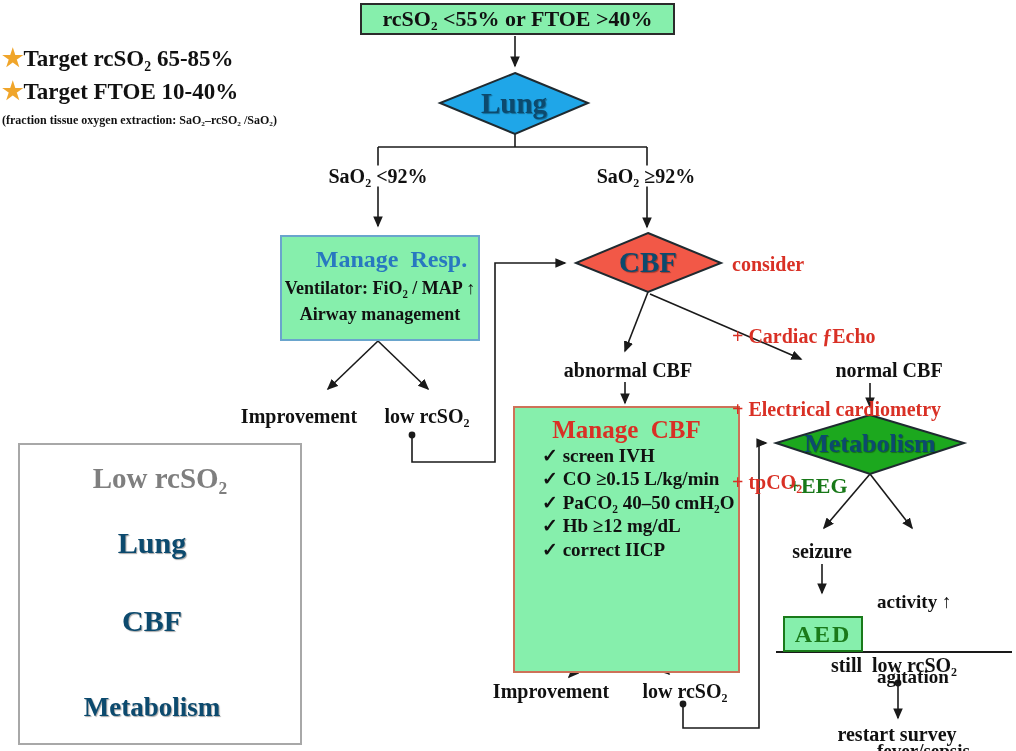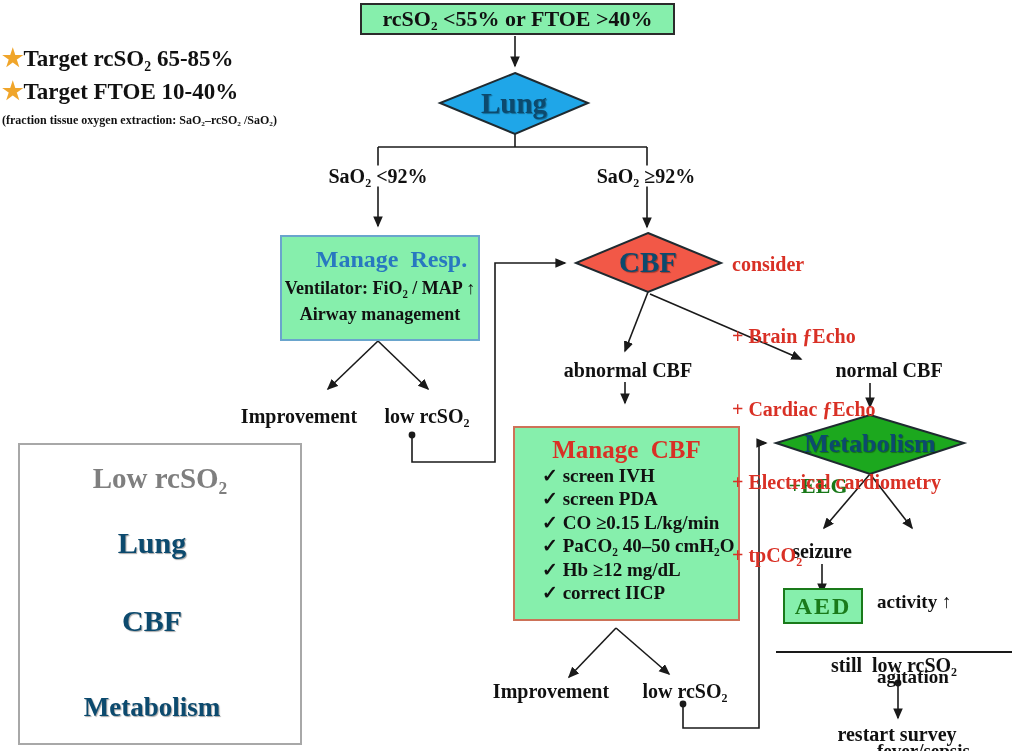--- a/index.html
+++ b/index.html
@@ -13,25 +13,25 @@
   .f20{font-size:20px;}
   .white{color:#0c4a6e;text-shadow:1px 1px 1px rgba(0,0,0,.35);}
   .red{color:#d93025;} .dgreen{color:#187818;} .blue{color:#2878c0;}
   .gray{color:#7f7f7f;}
   .box{position:absolute;z-index:2;box-sizing:border-box;background:#86efac;}
   .topbox{left:360px;top:3px;width:315px;height:32px;border:2px solid #2b2b2b;
           display:flex;align-items:center;justify-content:center;font-size:22px;white-space:pre;}
   .respbox{left:280px;top:235px;width:200px;height:106px;border:2px solid #6aa5cd;text-align:center;}
   .respbox .t{font-size:24px;margin-top:9px;white-space:pre;padding-left:23px;}
   .respbox .l{font-size:18px;margin-top:5px;white-space:pre;}
-  .cbfbox{left:513px;top:426px;width:227px;height:195px;border:2px solid #cd7258;}
+  .cbfbox{left:513px;top:406px;width:227px;height:267px;border:2px solid #cd7258;}
   .cbfbox .t{font-size:25px;text-align:center;margin-top:8px;white-space:pre;}
   .cbfbox .i{font-size:19px;line-height:23.4px;padding-left:27px;white-space:pre;}
   .cbfbox .i:first-of-type{margin-top:6px;}
-  .aedbox{left:783px;top:588px;width:80px;height:36px;border:2.5px solid #1a7a1a;
+  .aedbox{left:783px;top:616px;width:80px;height:36px;border:2.5px solid #1a7a1a;
           display:flex;align-items:center;justify-content:center;
           font-size:24px;color:#1a7a1a;letter-spacing:2px;}
   .panel{left:18px;top:443px;width:284px;height:302px;border:2px solid #a8a8a8;background:#fff;}
   .legend1{left:2px;top:46px;font-size:23px;}
   .legend2{left:2px;top:79px;font-size:23px;}
   .legend3{left:2px;top:114px;font-size:12px;}
   .star{color:#f0a52a;font-size:24px;}
   .consider{left:732px;top:203px;font-size:20px;line-height:24.3px;color:#d93025;}
   .effects{left:877px;top:541px;font-size:19px;line-height:24.7px;}
 </style>
@@ -97,21 +97,20 @@
 
   <div class="box respbox">
     <div class="t blue">Manage  Resp.</div>
     <div class="l">Ventilator: FiO₂ / MAP ↑</div>
     <div class="l">Airway management</div>
   </div>
 
   <div class="box cbfbox">
     <div class="t red">Manage  CBF</div>
     <div class="i">✓ screen IVH</div>
-    <div class="i">✓ screen PDA</div>
     <div class="i">✓ CO ≥0.15 L/kg/min</div>
     <div class="i">✓ PaCO₂ 40–50 cmH₂O</div>
     <div class="i">✓ Hb ≥12 mg/dL</div>
     <div class="i">✓ correct IICP</div>
   </div>
 
   <div class="box aedbox">AED</div>
 
   <div class="box panel"></div>
   <div class="lbl gray" style="left:160px;top:478px;font-size:29px;">Low rcSO₂</div>
@@ -135,21 +134,20 @@
   <div class="lbl f20" style="left:889px;top:370px;">normal CBF</div>
   <div class="lbl f20" style="left:551px;top:691px;">Improvement</div>
   <div class="lbl f20" style="left:685px;top:691px;">low rcSO₂</div>
   <div class="lbl dgreen" style="left:818px;top:486px;font-size:22px;">+EEG</div>
   <div class="lbl f20" style="left:822px;top:551px;">seizure</div>
   <div class="lbl f20" style="left:894px;top:665px;">still  low rcSO₂</div>
   <div class="lbl f20" style="left:897px;top:734px;">restart survey</div>
 
   <div class="lbl tl consider">
     <div>consider</div>
-    <div>+ Brain ƒEcho</div>
     <div>+ Cardiac ƒEcho</div>
     <div>+ Electrical cardiometry</div>
     <div>+ tpCO₂</div>
   </div>
 
   <div class="lbl tl effects">
     <div>activity ↑</div>
     <div>agitation</div>
     <div>fever/sepsis</div>
     

